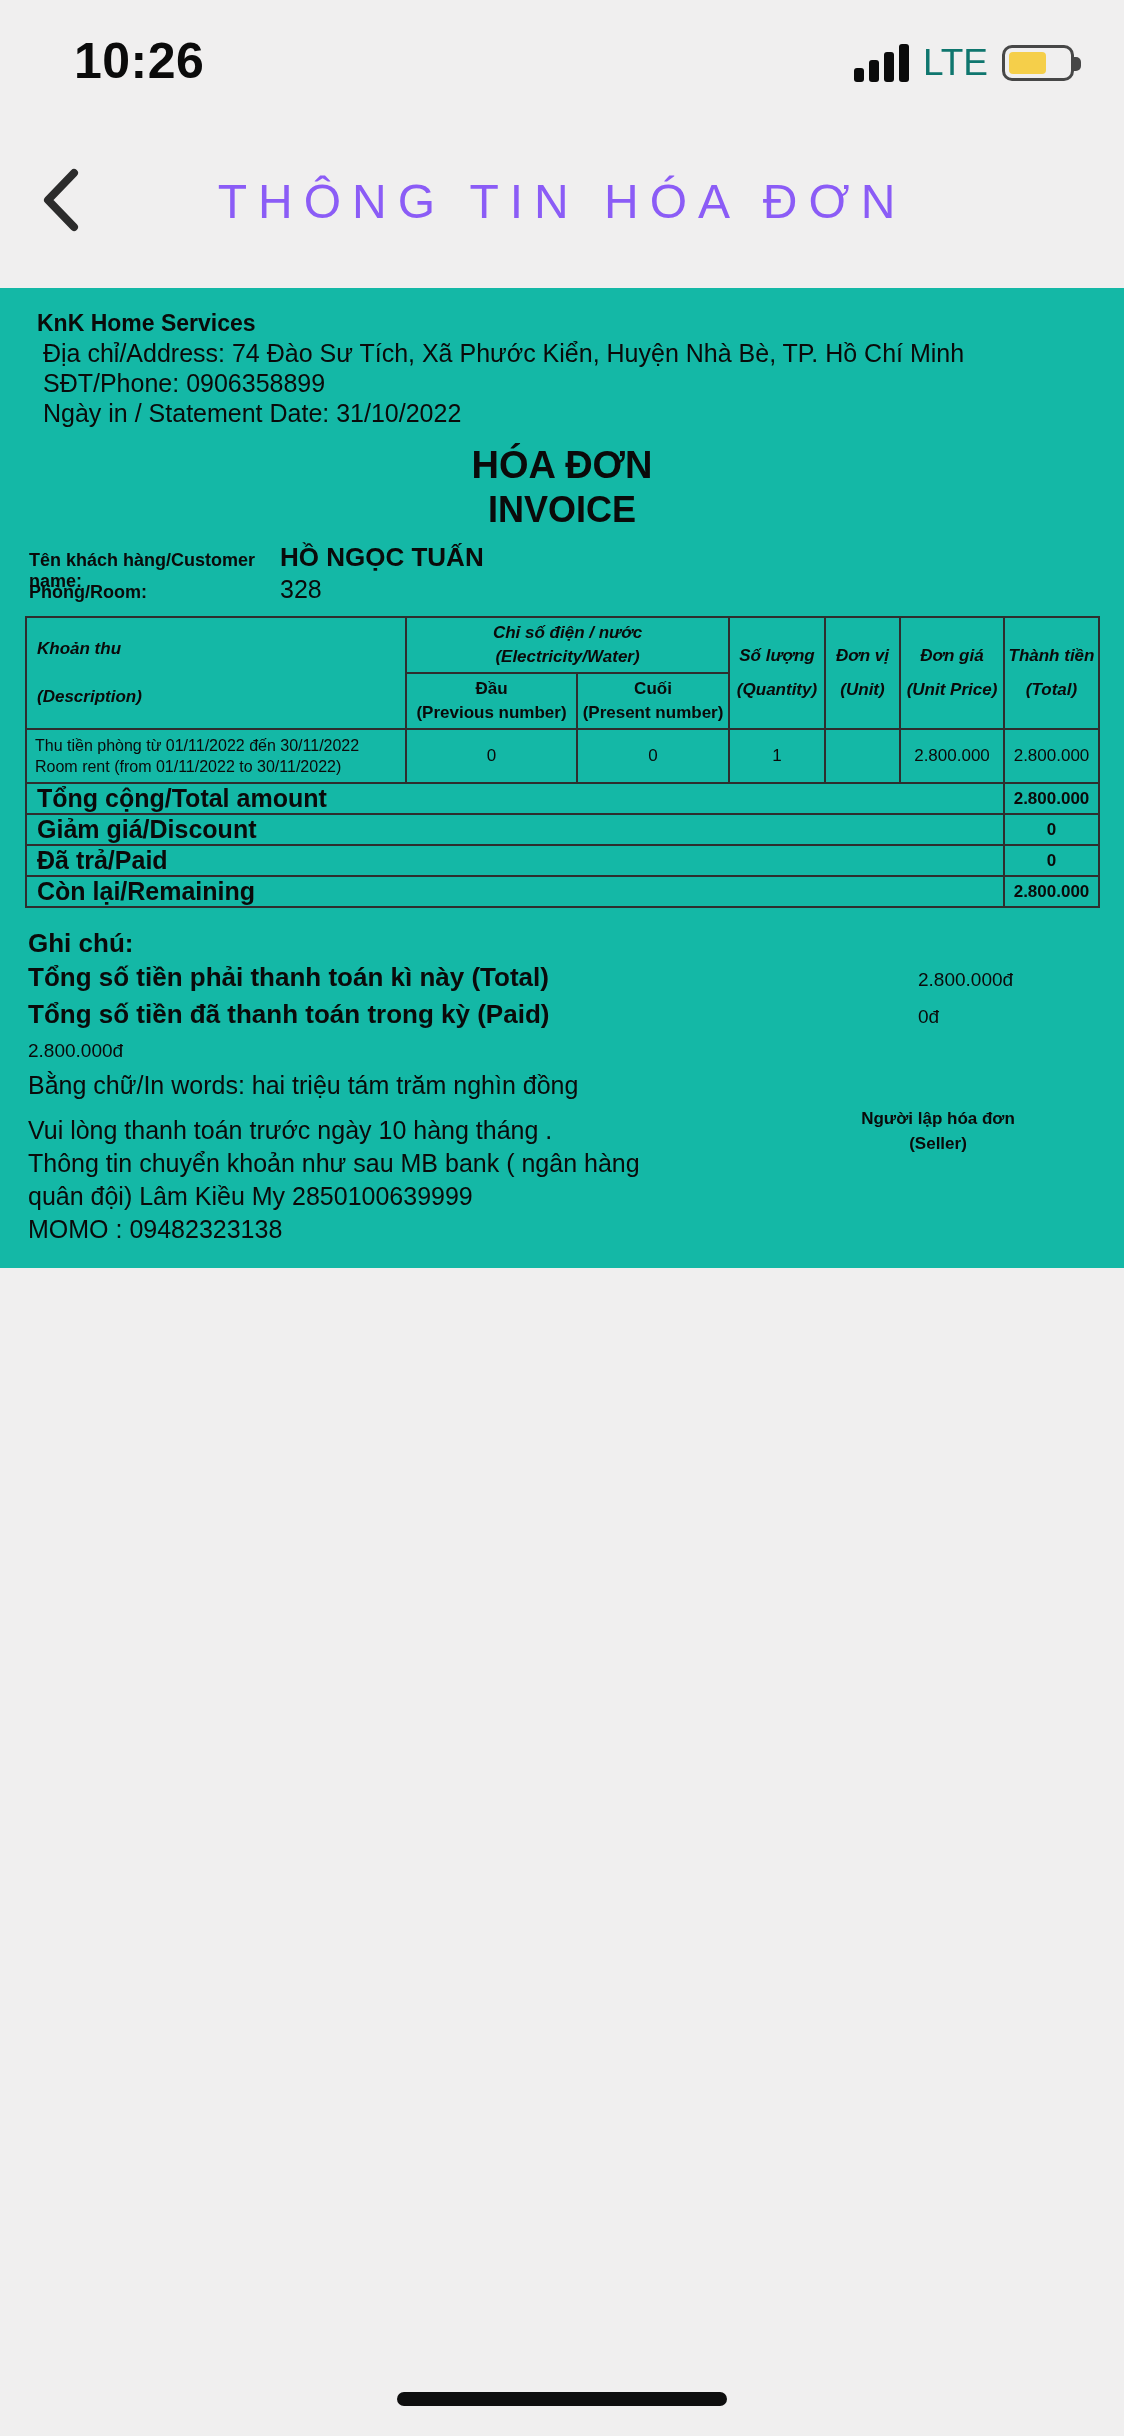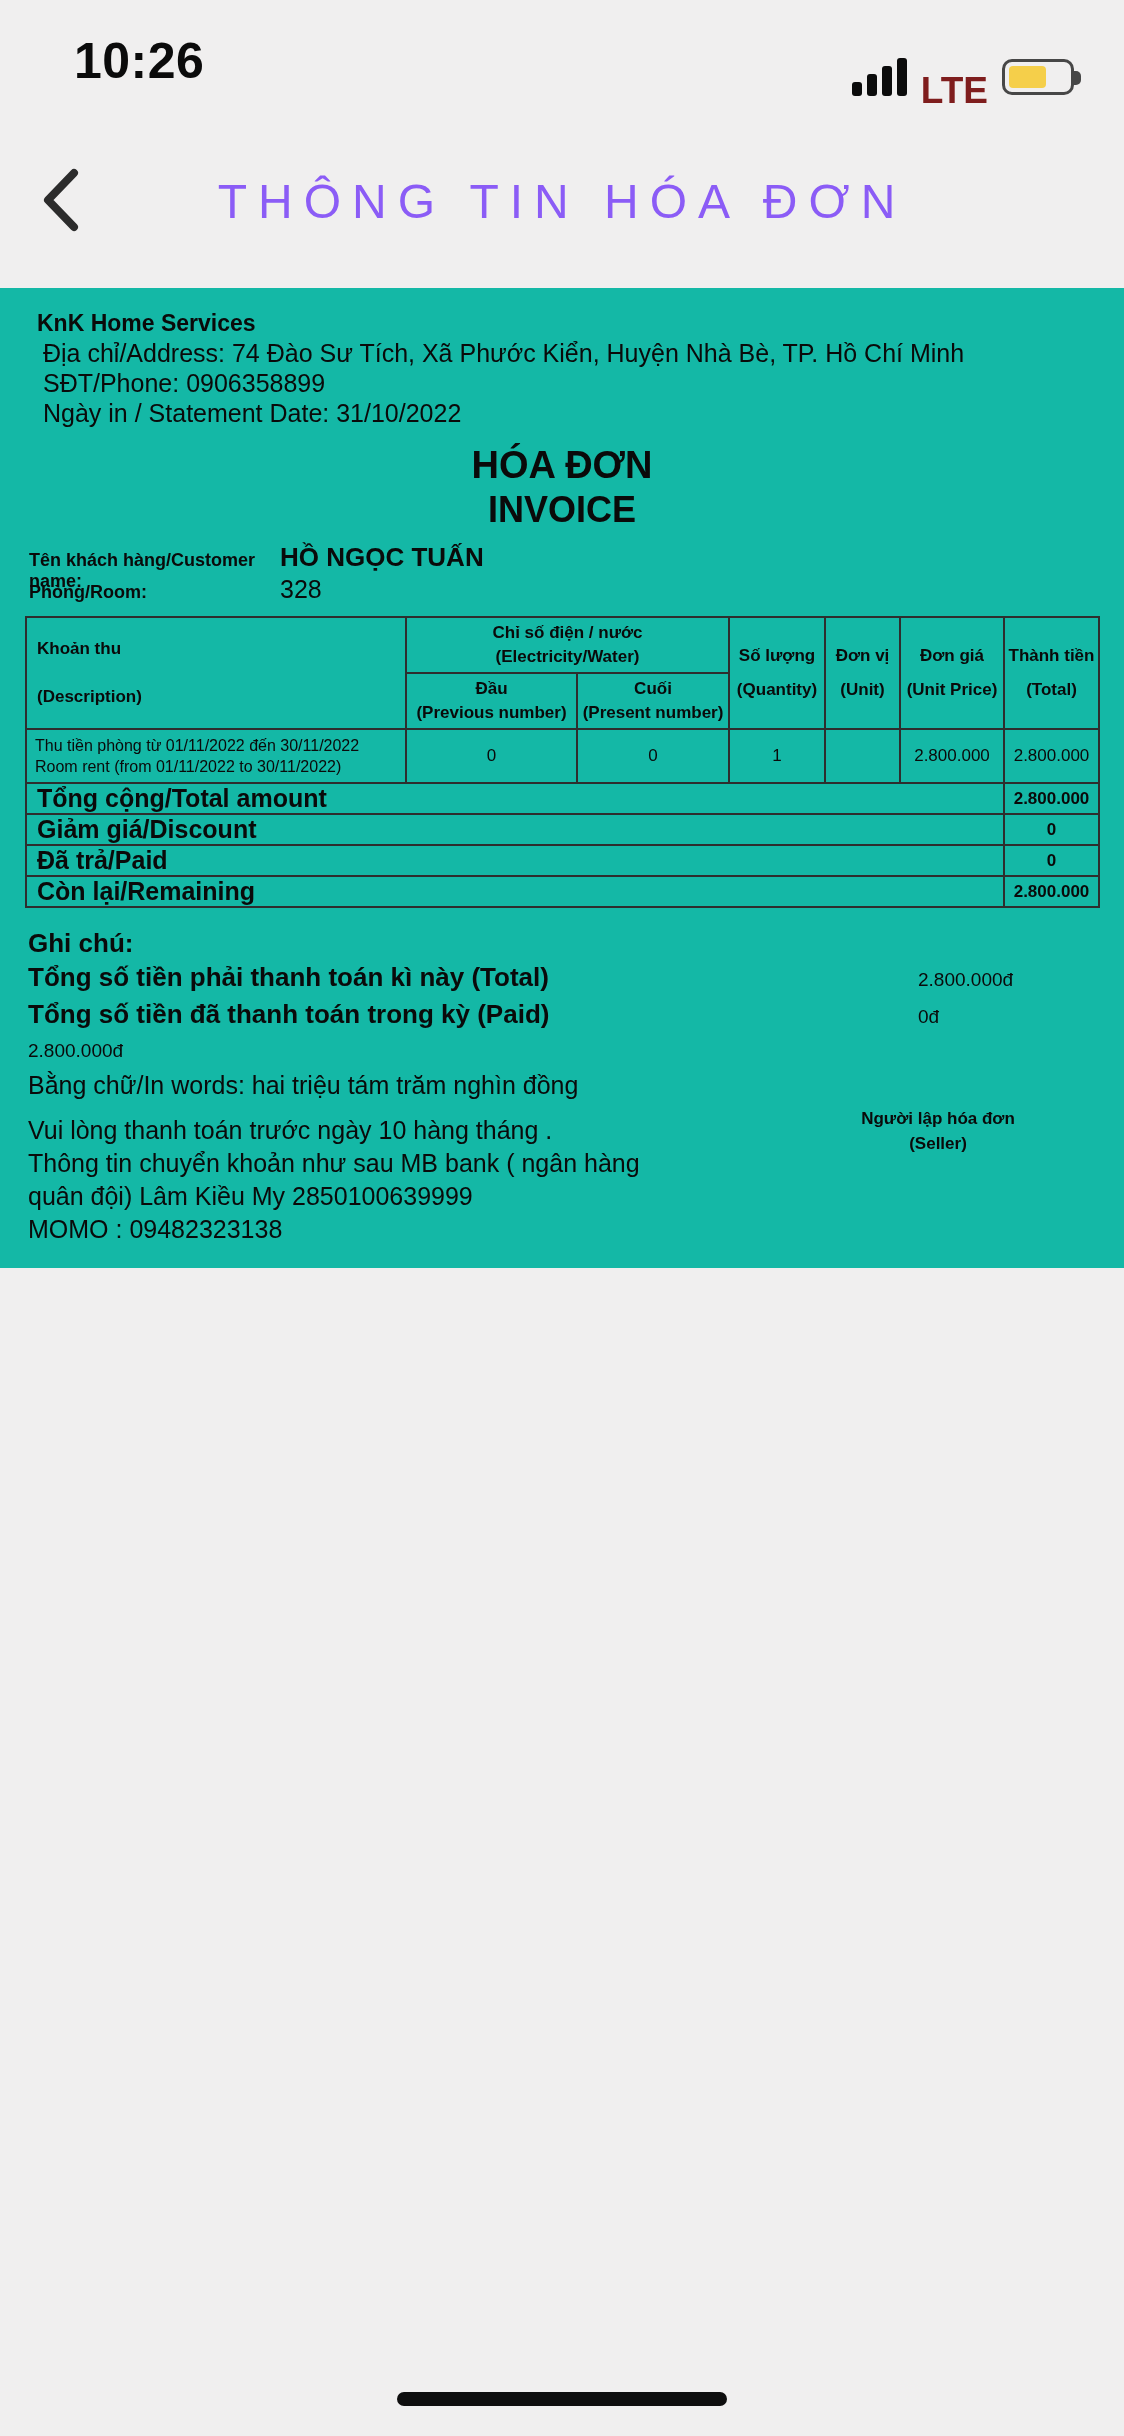--- a/index.html
+++ b/index.html
@@ -12,21 +12,21 @@
     overflow:hidden;
   }
 
   
   .status-bar { position:absolute; top:0; left:0; width:100%; height:105px; }
   .sb-time { position:absolute; left:74px; top:32px; font-size:50px; font-weight:700; letter-spacing:.5px; color:#0b0b0b; }
   .sb-right { position:absolute; right:50px; top:42px; display:flex; align-items:center; gap:14px; }
   .signal { display:flex; align-items:flex-end; gap:5px; height:38px; }
   .signal span { width:10px; background:#0b0b0b; border-radius:3px; display:block; }
   .signal .b1{height:14px} .signal .b2{height:22px} .signal .b3{height:30px} .signal .b4{height:38px}
-  .lte { font-size:37px; font-weight:700; color:#7f1d1d;margin-top:28px; }
+  .lte { font-size:37px; font-weight:400; color:#0f766e; }
   .battery { position:relative; width:72px; height:36px; border:3px solid #474747; border-radius:10px; padding:4px; }
   .battery .fill { height:100%; width:64%; background:#f5cf4a; border-radius:4px; }
   .battery .nub { position:absolute; right:-10px; top:9px; width:7px; height:14px; background:#474747; border-radius:0 5px 5px 0; }
 
   
   .nav { position:absolute; top:140px; left:0; width:100%; height:120px; }
   .back-button { position:absolute; left:22px; top:12px; width:76px; height:96px; display:flex; align-items:center; justify-content:center; cursor:pointer; }
   .nav-title { position:absolute; left:0; right:0; top:34px; text-align:center; font-size:48px; letter-spacing:11px; color:#8b5cf6; font-weight:400; }
 
   
@@ -45,21 +45,21 @@
   .cust-name { font-size:26px; font-weight:700; }
   .cust-room { font-size:25px; font-weight:400; }
 
   
   table.inv { border-collapse:collapse; width:1073px; margin-top:8px; table-layout:fixed; }
   .inv td { border:2px solid #2e2e2e; overflow:hidden; }
   .hcell { font-size:17px; font-weight:700; text-align:center; white-space:pre-line; padding:3px 2px; vertical-align:middle; }
   .h-tight { line-height:24px; }
   .h-mid { line-height:34px; }
   .h-desc { line-height:48px; text-align:left; padding-left:10px; }
-  tr.grow { height:47px; }
+  tr.grow { height:47px;font-style:italic; }
   tr.srow { height:50px; }
   tr.data { height:54px; }
   .row-desc { font-size:16px; line-height:21px; white-space:pre-line; padding:5px 4px 5px 8px; vertical-align:middle; }
   .num { font-size:17px; text-align:center; vertical-align:middle; }
   tr.sum { height:24px; }
   .sum-label { font-size:25px; font-weight:700; padding-left:10px; vertical-align:middle; }
   .sum-value { font-size:17px; font-weight:700; text-align:center; vertical-align:middle; }
 
   
   .notes { margin-top:18px; padding-left:3px; }

